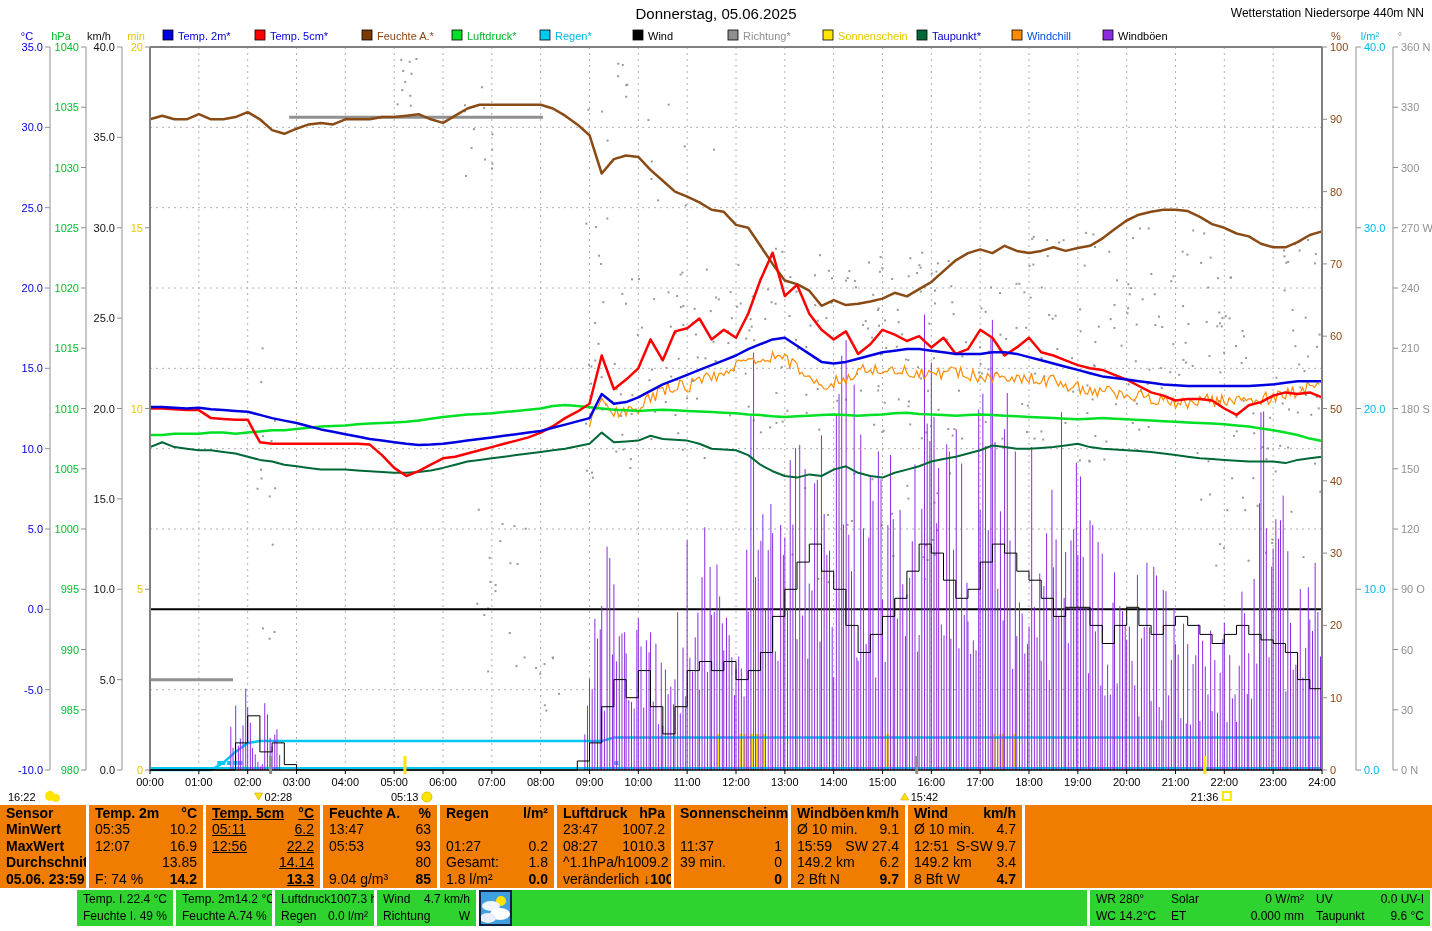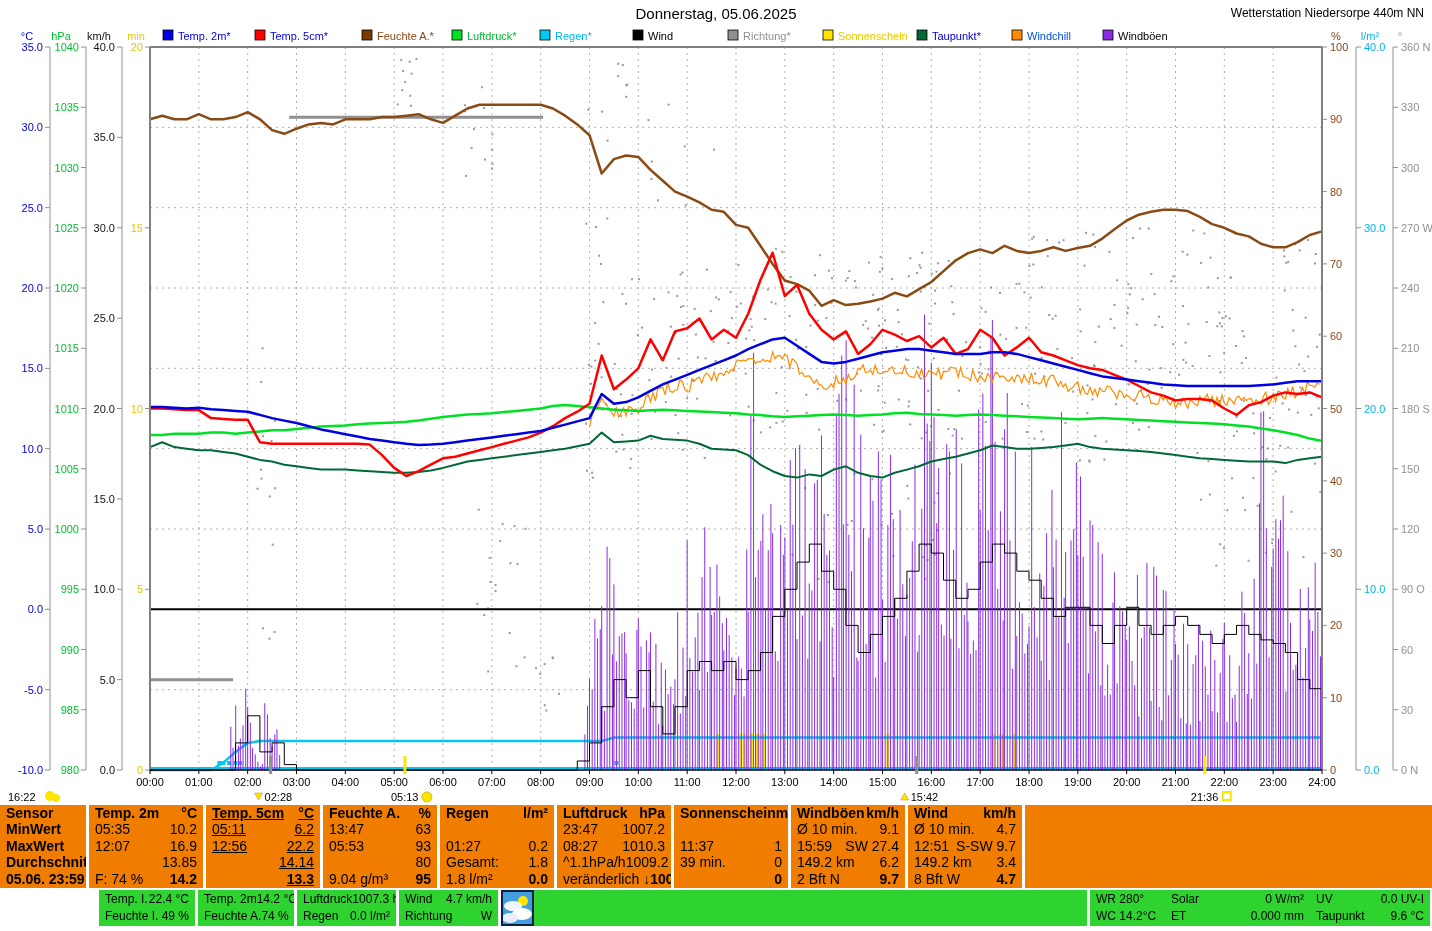--- a/index.html
+++ b/index.html
@@ -1294,21 +1294,21 @@
         <div class="trow">
           <span class="l">05:53</span>
           <span class="r">93</span>
         </div>
         <div class="trow">
           <span class="l"></span>
           <span class="r">80</span>
         </div>
         <div class="trow">
           <span class="l">9.04 g/m³</span>
-          <span class="r b">95</span>
+          <span class="r b">85</span>
         </div>
       </div>
       <div class="tgap"></div>
       <div class="tcol" style="width: 114px;">
         <div class="trow">
           <span class="l b">Regen</span>
           <span class="r b">l/m²</span>
         </div>
         <div class="trow">
           <span class="l"></span>
@@ -1428,21 +1428,21 @@
         <div class="srow">
           <span>Wetterdaten</span>
           <span></span>
         </div>
         <div class="srow">
           <span>05.06.25 23:59</span>
           <span></span>
         </div>
       </div>
       <div class="sgap"></div>
-      <div class="sgrp" style="width: 96px; margin-left: 22px;">
+      <div class="sgrp" style="width: 96px;">
         <div class="srow">
           <span>Temp. I.</span>
           <span>22.4 °C</span>
         </div>
         <div class="srow">
           <span>Feuchte I.</span>
           <span>49 %</span>
         </div>
       </div>
       <div class="sgap"></div>

